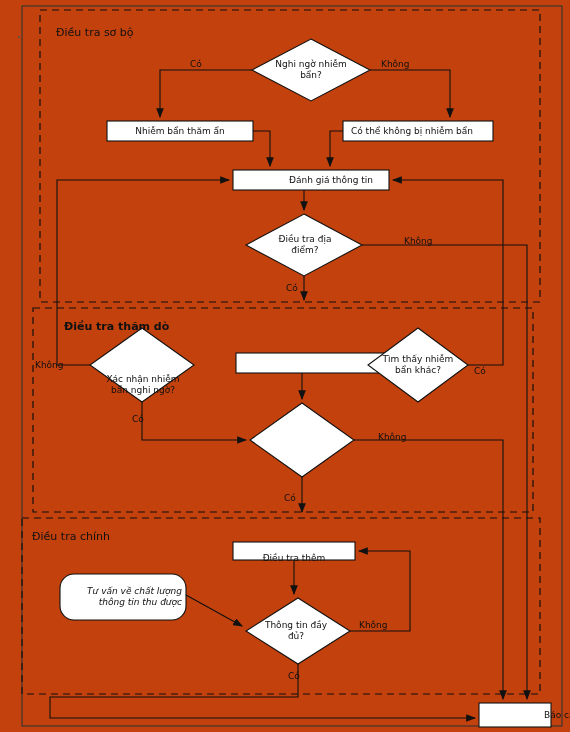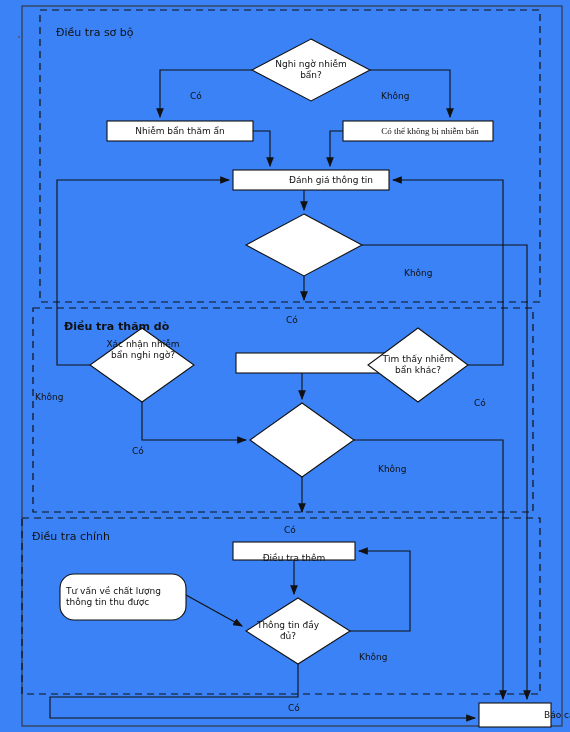--- a/index.html
+++ b/index.html
@@ -1,21 +1,21 @@
 <!DOCTYPE html>
 <html><head>
 <meta charset="utf-8">
 <style>
   html,body{margin:0;padding:0;background:#ffffff;}
   body{font-family:"DejaVu Sans", sans-serif;}
-  #page{position:relative;width:570px;height:732px;background:#3b82f6;overflow:hidden;}
+  #page{position:relative;width:570px;height:732px;background:#c2410c;overflow:hidden;}
   #page svg{position:absolute;left:0;top:0;}
   .swim-title{position:absolute;font-size:11px;color:#111;}
   .node-text{position:absolute;display:flex;align-items:center;justify-content:center;text-align:center;font-size:9px;line-height:11px;color:#111;pointer-events:none;}
-  .edge-lbl{position:absolute;font-size:9px;color:#111;white-space:nowrap;margin-top:32px;}
+  .edge-lbl{position:absolute;font-size:9px;color:#111;white-space:nowrap;}
   .dot{position:absolute;width:2px;height:2px;background:#555;border-radius:50%;}
 </style>
 </head>
 <body>
 
 <div id="page">
 
   <div class="dot" style="left:18px;top:36px;"></div>
 
   <svg width="570" height="732">
@@ -82,32 +82,34 @@
     </g>
   </svg>
 
   <div class="swim-title" style="left:56px;top:26px;">Điều tra sơ bộ</div>
   <div class="swim-title" style="left:64px;top:320px;font-weight:bold;">Điều tra thăm dò</div>
   <div class="swim-title" style="left:32px;top:530px;text-align:right;">Điều tra chính</div>
 
   <div class="node-text" style="left:272px;top:55px;width:78px;height:30px;">Nghi ngờ
 nhiễm bẩn?</div>
   <div class="node-text" style="left:107px;top:121px;width:146px;height:20px;">Nhiễm bẩn thăm ẩn</div>
-  <div class="node-text" style="left:355px;top:121px;width:150px;height:20px;font-family:Liberation Serif, serif;">Có thể không bị nhiễm bẩn</div>
+  <div class="node-text" style="left:337px;top:121px;width:150px;height:20px;">Có thể không bị nhiễm bẩn</div>
   <div class="node-text" style="left:233px;top:170px;width:156px;height:20px;margin-left:20px;">Đánh giá thông tin</div>
-  <div class="node-text" style="left:104px;top:329px;width:78px;height:42px;">Xác nhận
+  <div class="node-text" style="left:266px;top:230px;width:78px;height:30px;">Điều tra địa
+điểm?</div>
+  <div class="node-text" style="left:104px;top:364px;width:78px;height:42px;">Xác nhận
 nhiễm bẩn
 nghi ngờ?</div>
   <div class="node-text" style="left:382px;top:344px;width:72px;height:42px;">Tìm thấy
 nhiễm bẩn
 khác?</div>
   <div class="node-text" style="left:233px;top:542px;width:122px;height:32px;">Điều tra thêm</div>
-  <div class="node-text" style="left:66px;top:576px;width:116px;height:42px;text-align:left;justify-content:flex-start;">Tư vấn về chất lượng
+  <div class="node-text" style="left:66px;top:576px;width:116px;height:42px;text-align:right;justify-content:flex-start;font-style:italic;">Tư vấn về chất lượng
 thông tin thu được</div>
-  <div class="node-text" style="left:252px;top:613px;width:72px;height:36px;">Thông tin
+  <div class="node-text" style="left:260px;top:613px;width:72px;height:36px;">Thông tin
 đầy đủ?</div>
   <div class="node-text" style="left:479px;top:703px;width:72px;height:24px;margin-left:47px;">Báo cáo</div>
 
   <div class="edge-lbl" style="left:190px;top:59px;">Có</div>
   <div class="edge-lbl" style="left:381px;top:59px;">Không</div>
   <div class="edge-lbl" style="left:404px;top:236px;">Không</div>
   <div class="edge-lbl" style="left:286px;top:283px;">Có</div>
   <div class="edge-lbl" style="left:35px;top:360px;">Không</div>
   <div class="edge-lbl" style="left:132px;top:414px;">Có</div>
   <div class="edge-lbl" style="left:474px;top:366px;">Có</div>

